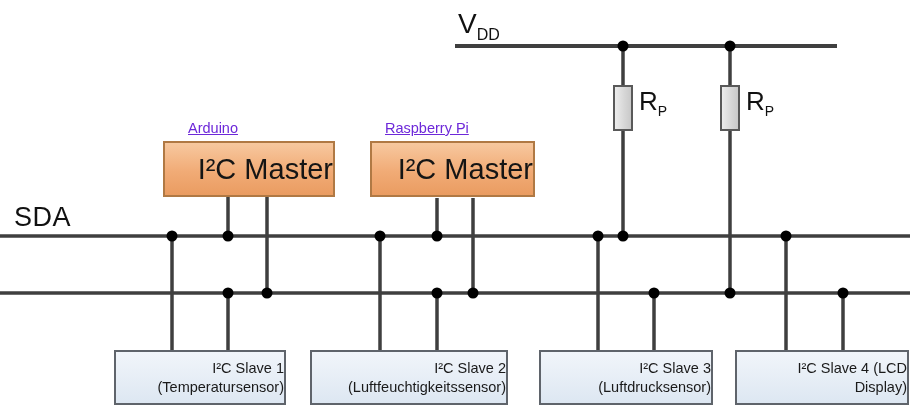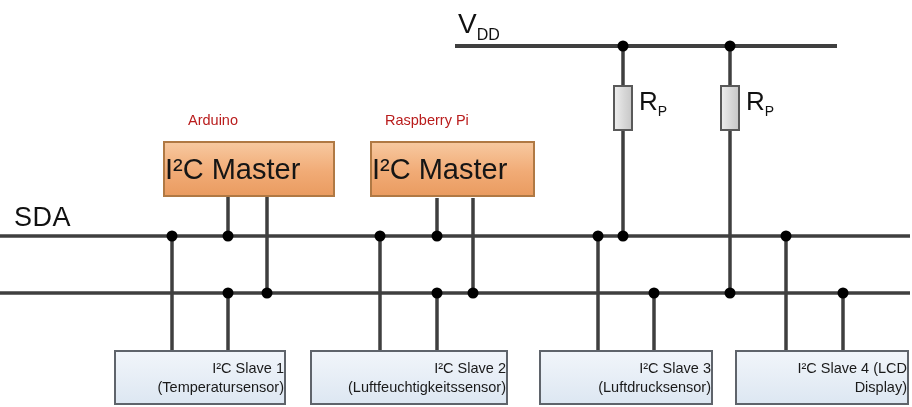--- a/index.html
+++ b/index.html
@@ -9,29 +9,29 @@
   }
   .wires{position:absolute;left:0;top:0;width:912px;height:407px;}
 
   .vdd-label{position:absolute;left:458px;top:8px;font-size:28px;color:#111;}
   .vdd-label sub{font-size:16px;}
 
   .bus-label{position:absolute;left:14px;font-size:27px;color:#111;letter-spacing:0.5px;}
   .bus-label.sda{top:202px;}
   .bus-label.scl{top:258px;}
 
-  .caption{position:absolute;top:112px;font-size:14.5px;color:#b91c1c;}
+  .caption{position:absolute;top:120px;font-size:14.5px;color:#6d28d9;text-decoration:underline;}
   .caption.arduino{left:188px;}
   .caption.raspi{left:385px;}
 
   .master-box{
     position:absolute;top:141px;height:56px;box-sizing:border-box;
     background:linear-gradient(180deg,#f7c89f 0%,#f1ab76 55%,#ea9c61 100%);
     border:2px solid #b07944;
-    display:flex;align-items:center;justify-content:flex-start;
+    display:flex;align-items:center;justify-content:flex-end;
     font-size:29px;color:#151515;
   }
   .master-box.m1{left:163px;width:172px;}
   .master-box.m2{left:370px;width:165px;}
 
   .resistor{
     position:absolute;top:85px;width:20px;height:46px;box-sizing:border-box;
     background:linear-gradient(90deg,#ececec 0%,#d6d6d6 60%,#c9c9c9 100%);
     border:2px solid #595959;
   }

